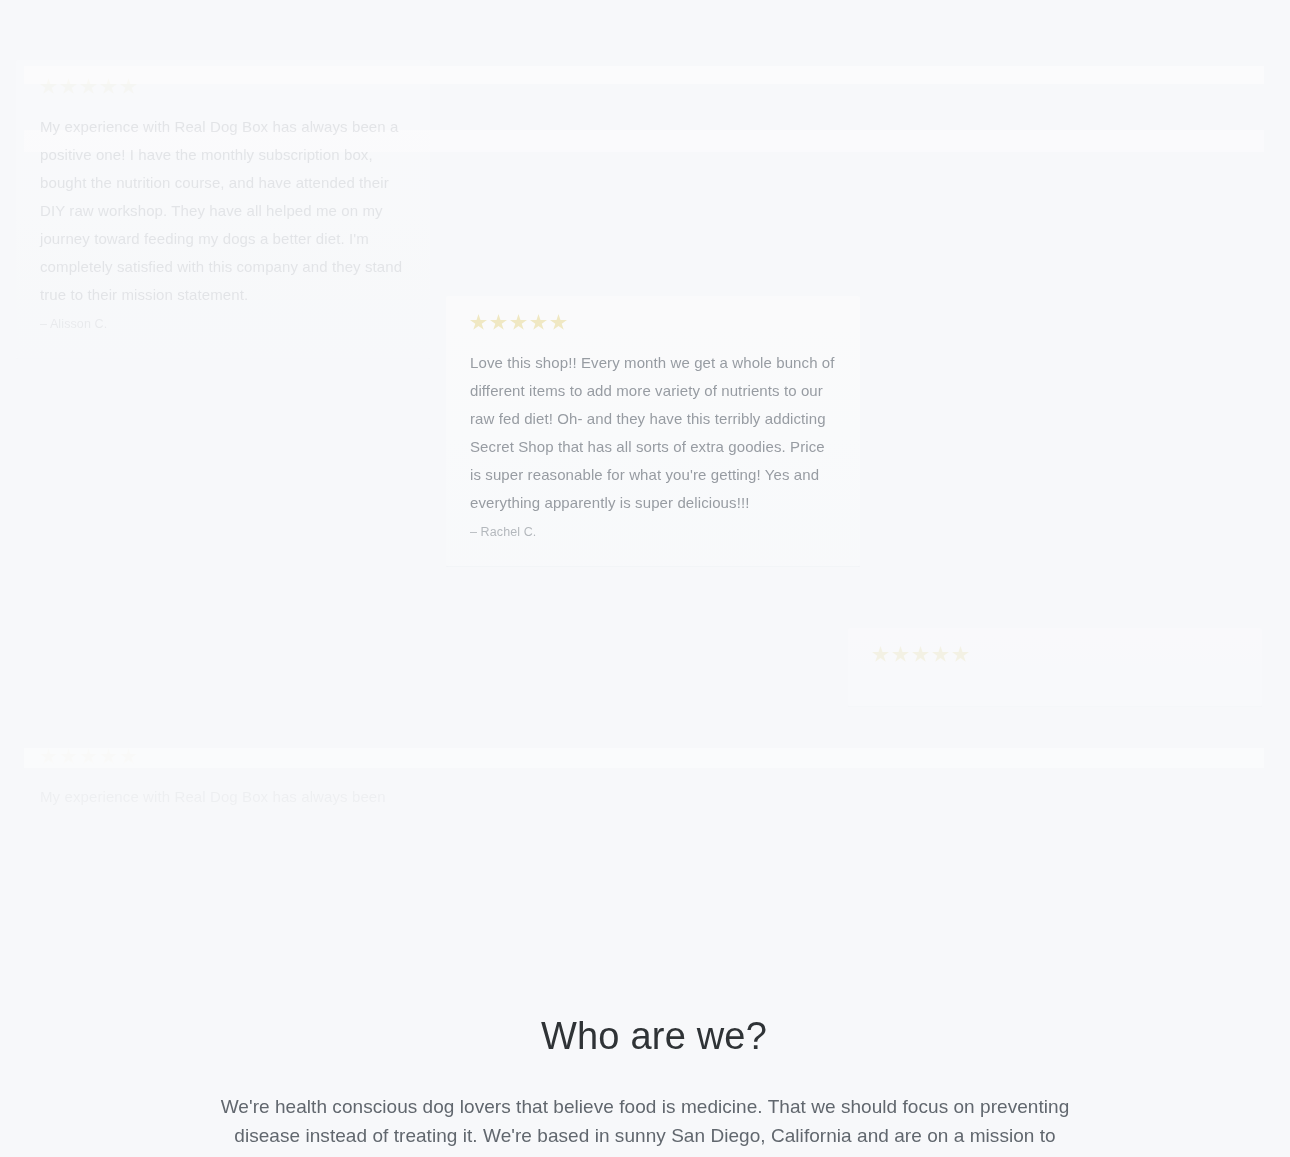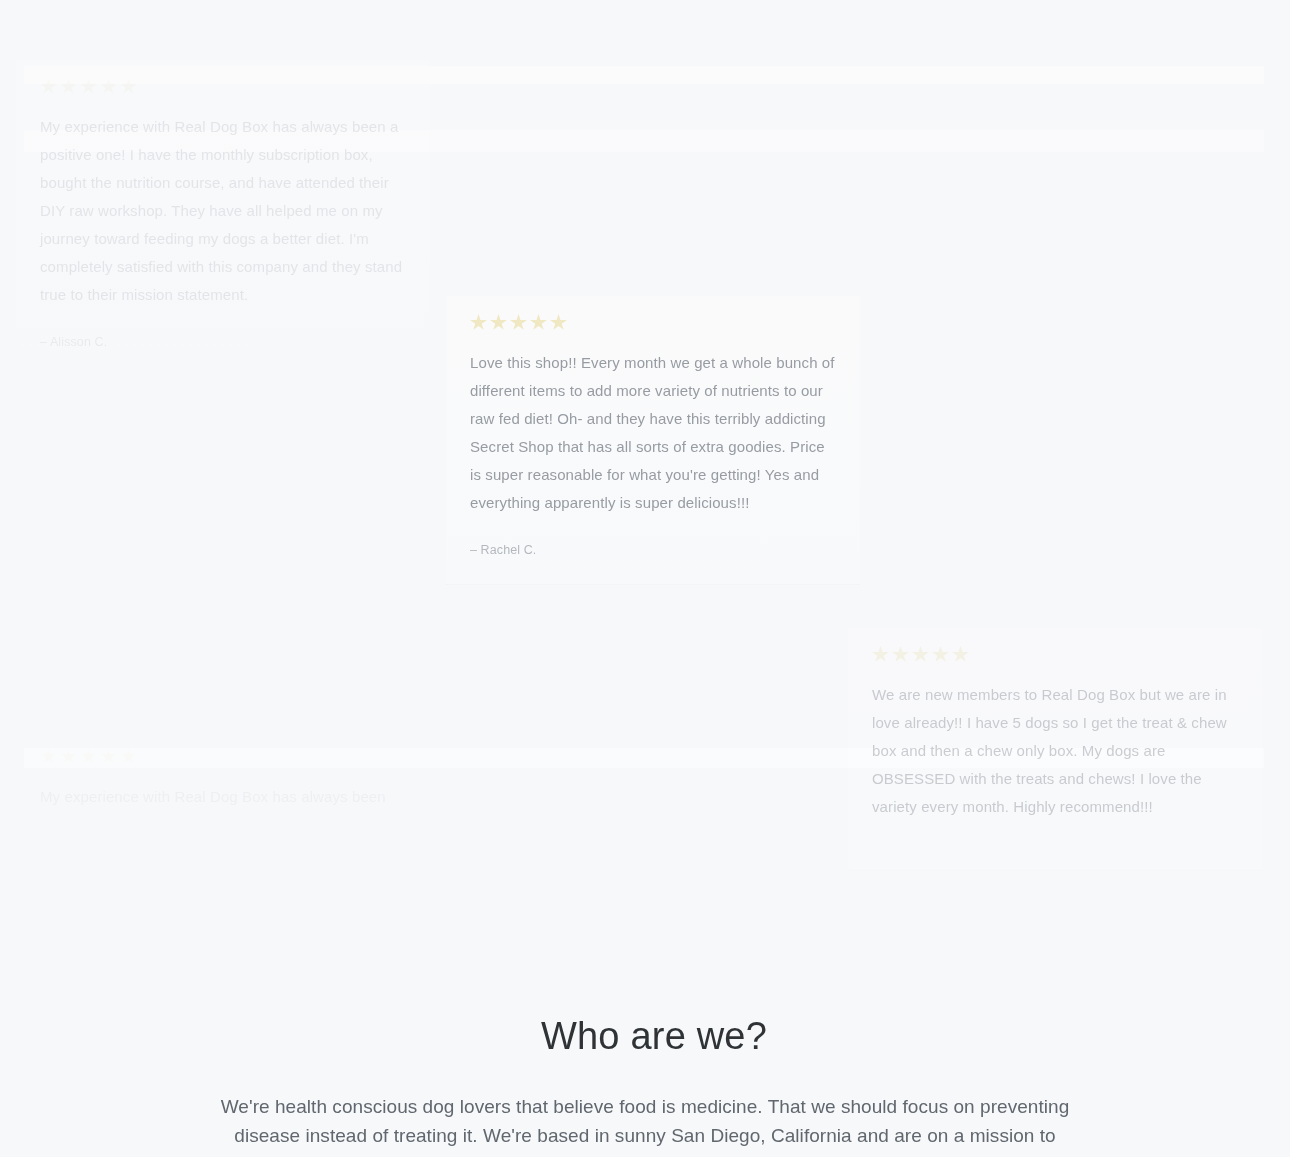--- a/index.html
+++ b/index.html
@@ -82,21 +82,21 @@
 
   .quote {
     font-size: 15px;
     line-height: 28px;
     color: #5d646d;
     font-weight: 400;
     letter-spacing: .1px;
   }
 
   .attribution {
-    margin-top: 24px;
+    margin-top: 6px;
     font-size: 12.5px;
     line-height: 18px;
     color: #8b9198;
     letter-spacing: .1px;
   }
 
   .card-divider {
     position: absolute;
     left: 0;
     bottom: 0;
@@ -220,21 +220,20 @@
     <article class="testimonial-card" id="card-2">
       <div class="card-surface"></div>
       <div class="card-inner">
         <div class="stars" aria-hidden="true">
           <span class="star"></span>
           <span class="star"></span>
           <span class="star"></span>
           <span class="star"></span>
           <span class="star"></span>
         </div>
-        <p class="quote">We are new members to Real Dog Box but we are in love already!! I have 5 dogs so I get the treat &amp; chew box and then a chew only box. My dogs are OBSESSED with the treats and chews! I love the variety every month. Highly recommend!!!</p>
         <p class="attribution"></p>
       </div>
       <div class="card-divider"></div>
     </article>
 
     <article class="testimonial-card" id="card-3">
       <div class="card-surface"></div>
       <div class="card-inner">
         <div class="stars" aria-hidden="true">
           <span class="star"></span>

